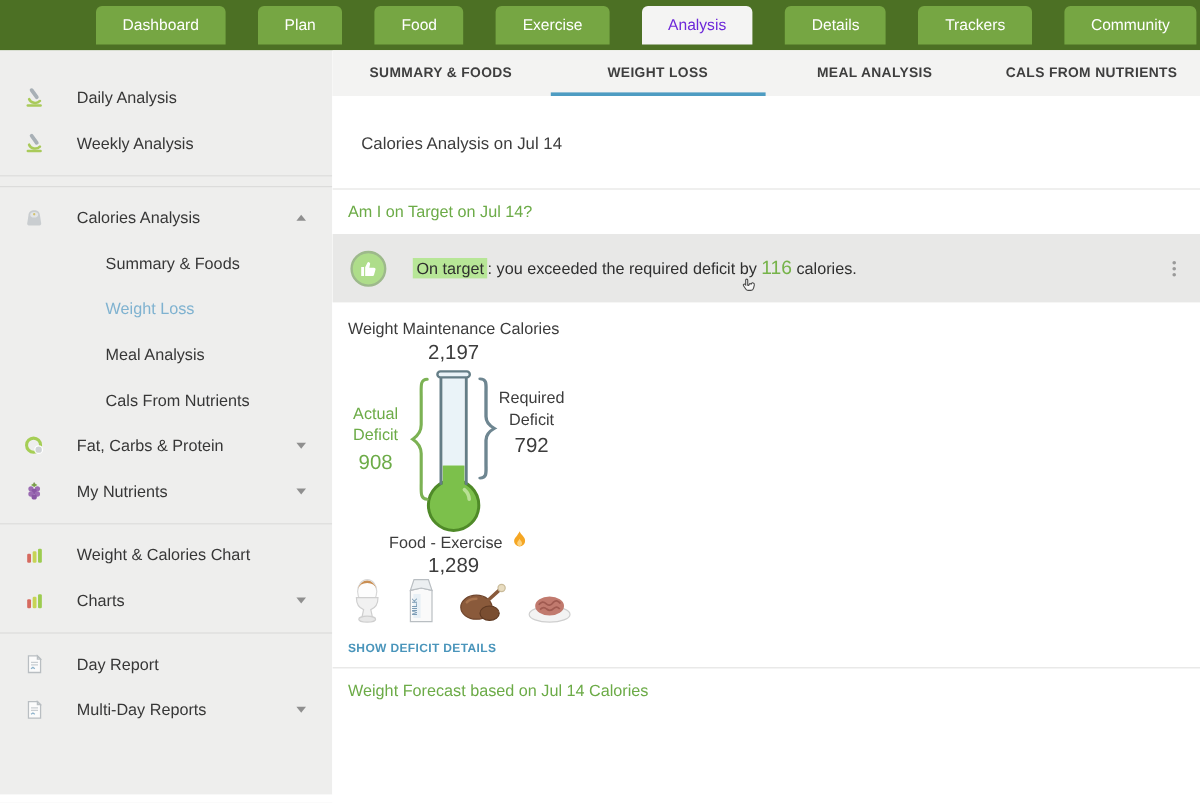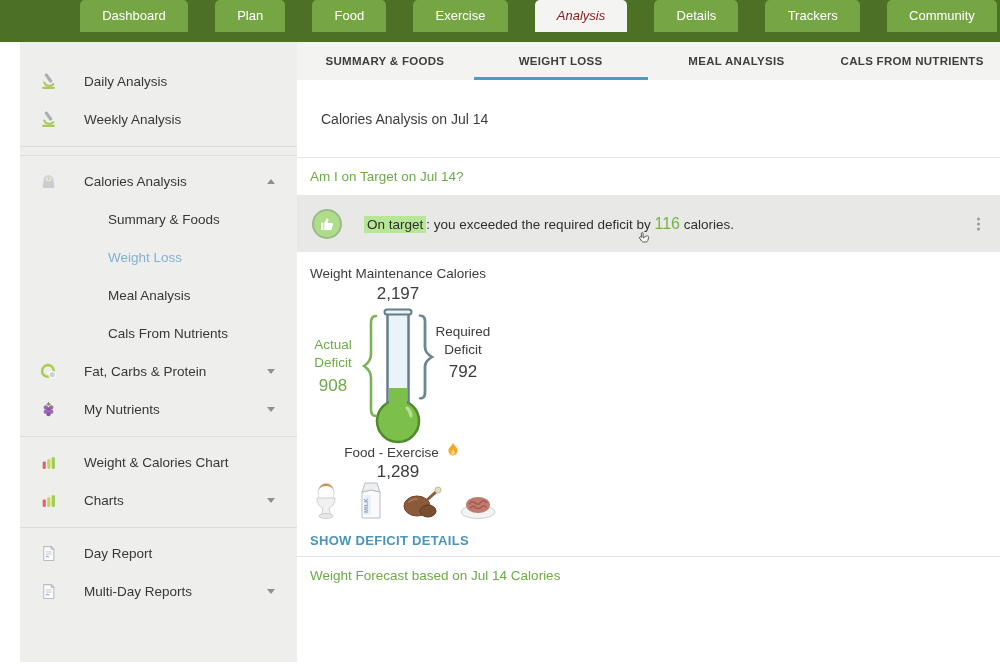--- a/index.html
+++ b/index.html
@@ -1,30 +1,30 @@
 <!DOCTYPE html>
 <html><head>
 <meta charset="utf-8">
 <style>
   * { margin:0; padding:0; box-sizing:border-box; }
   html,body { width:1000px; height:669px; overflow:hidden; }
   body { font-family:"Liberation Sans", sans-serif; background:#fff; color:#3c3c3c; position:relative; }
 
   
-  .topbar { height:42px; background:#4c7024; display:flex; align-items:flex-start; padding-left:80px;gap:24px; }
+  .topbar { height:42px; background:#4c7024; display:flex; align-items:center; padding-left:80px;gap:24px; }
   .top-tab { height:32px; line-height:32px; background:#76a643; color:#fff; font-size:13px;
              text-align:center; border-radius:5px 5px 0 0; margin-right:3px; flex:1 1 auto;
              padding:0 10px; white-space:nowrap; cursor:pointer; }
-  .top-tab.active { background:#f4f4f3; color:#7f1d1d;font-style:italic; }
+  .top-tab.active { background:#f4f4f3; color:#6d28d9; }
 
   
   .app { display:flex; height:627px; }
 
   
-  .sidebar { width:277px; background:#eeeeed; padding-top:20px; border-bottom:7px solid #fff; flex:none;margin-left:20px; }
+  .sidebar { width:277px; background:#eeeeed; padding-top:20px; border-bottom:7px solid #fff; flex:none; }
   .side-row { height:38px; display:flex; align-items:center; padding-left:19px; font-size:13.5px; color:#373737; cursor:pointer; }
   .side-row .icon { width:18px; height:18px; display:inline-flex; align-items:center; justify-content:center; }
   .side-row .lbl { margin-left:27px; }
   .side-row.sub { padding-left:88px; }
   .side-row.sub .lbl { margin-left:0; }
   .side-row.active-sub { color:#7fb2d0; }
   .side-div { height:1px; background:#dcdcdb; margin:8px 0 6px 0; }
   .arrow { margin-left:auto; margin-right:22px; width:0; height:0; border-left:4.5px solid transparent; border-right:4.5px solid transparent; }
   .arrow.up { border-bottom:5px solid #8f8f8f; }
   .arrow.down { border-top:5px solid #8f8f8f; }
@@ -51,21 +51,21 @@
   .kebab i { width:3px; height:3px; border-radius:50%; background:#9a9a9a; display:block; }
 
   
   .thermo-area { position:relative; height:272px; }
   .ta-abs { position:absolute; }
   .c-text { text-align:center; font-size:13.5px; color:#3c3c3c; }
   .c-num  { text-align:center; font-size:17px; color:#3c3c3c; }
   .green-t { color:#6cab47; }
 
   .link-row { height:33px; display:flex; align-items:center; padding-left:13px; border-bottom:1px solid #e4e4e3; }
-  .blue-link { font-size:13px; font-weight:bold; color:#4a95bb; letter-spacing:.3px; cursor:pointer; }
+  .blue-link { font-size:10px; font-weight:bold; color:#4a95bb; letter-spacing:.3px; cursor:pointer; }
 
   .forecast-row { height:60px; display:flex; align-items:center; padding-left:15px; position:relative; }
   .forecast-row .msg { margin-left:12px; font-size:13.5px; color:#2f2f2f; }
 
   .cursor-icon { position:absolute; left:339px; top:36px; }
 </style>
 </head>
 <body>
 
 <div class="topbar">

